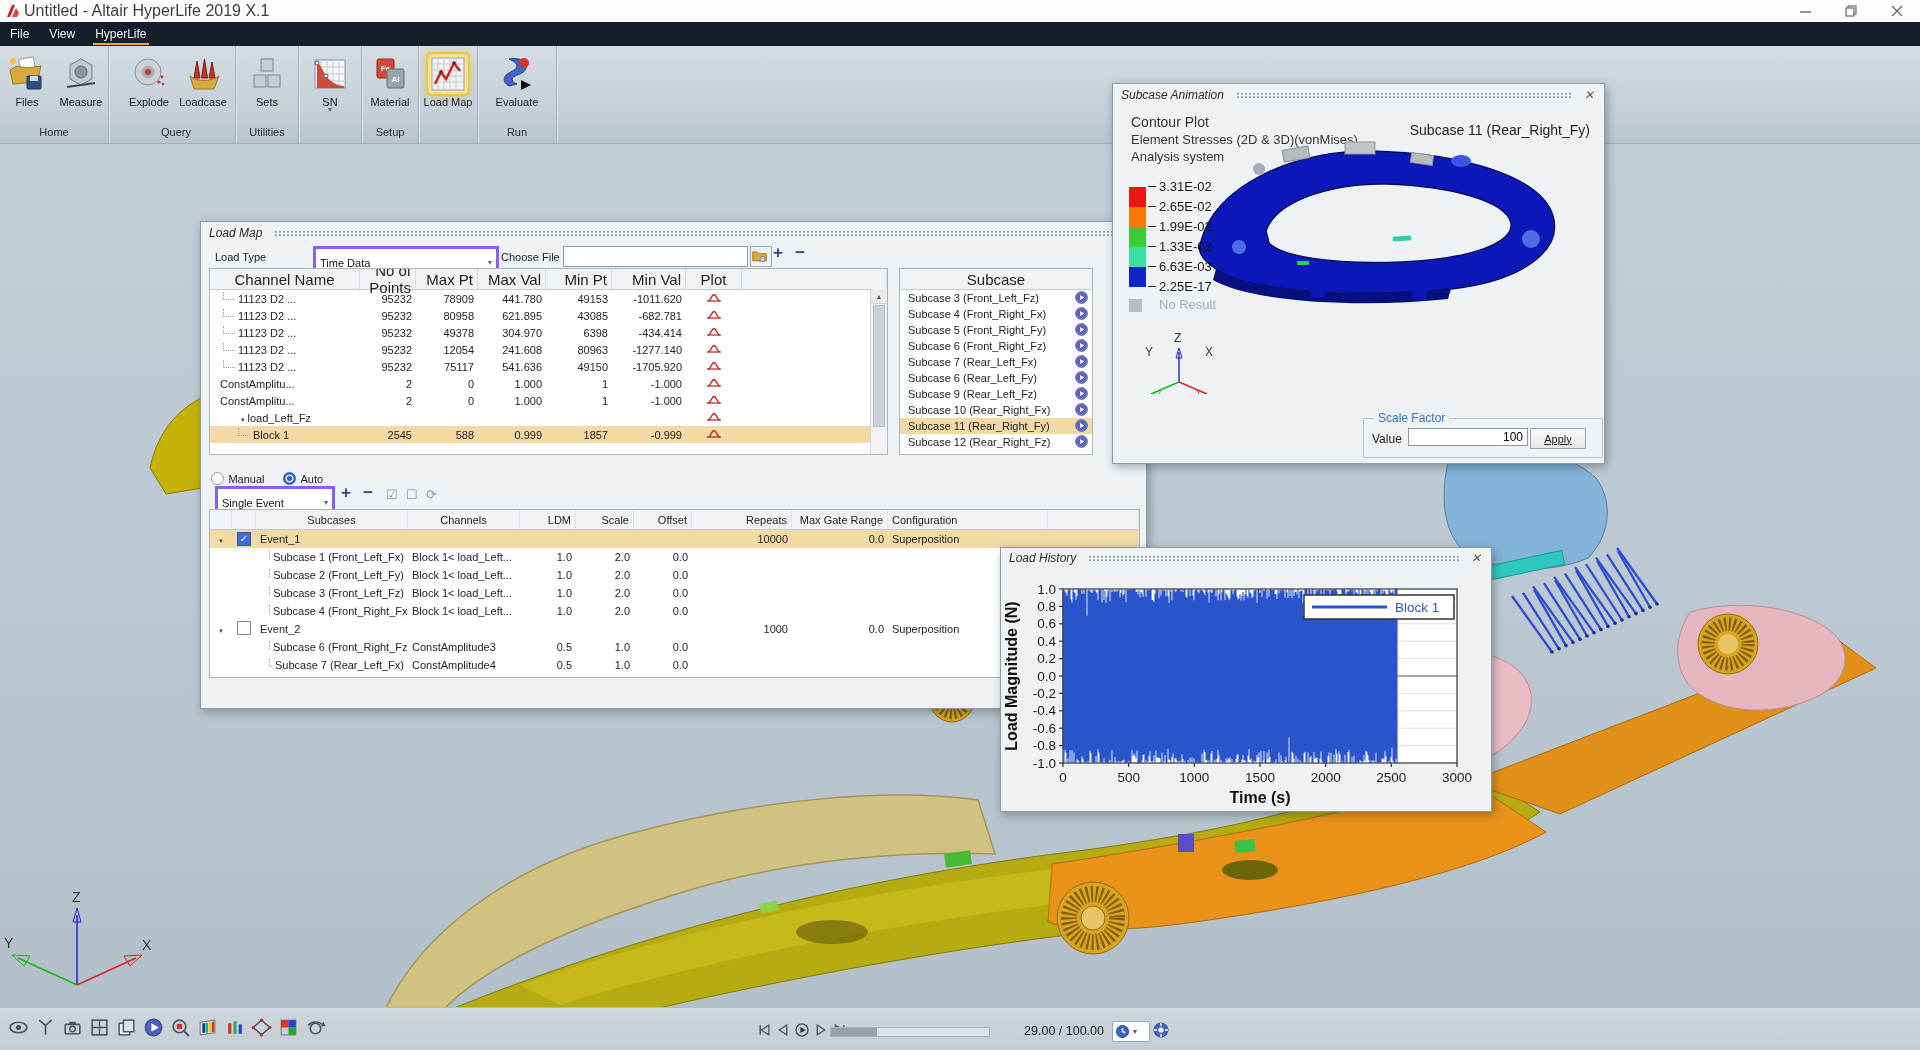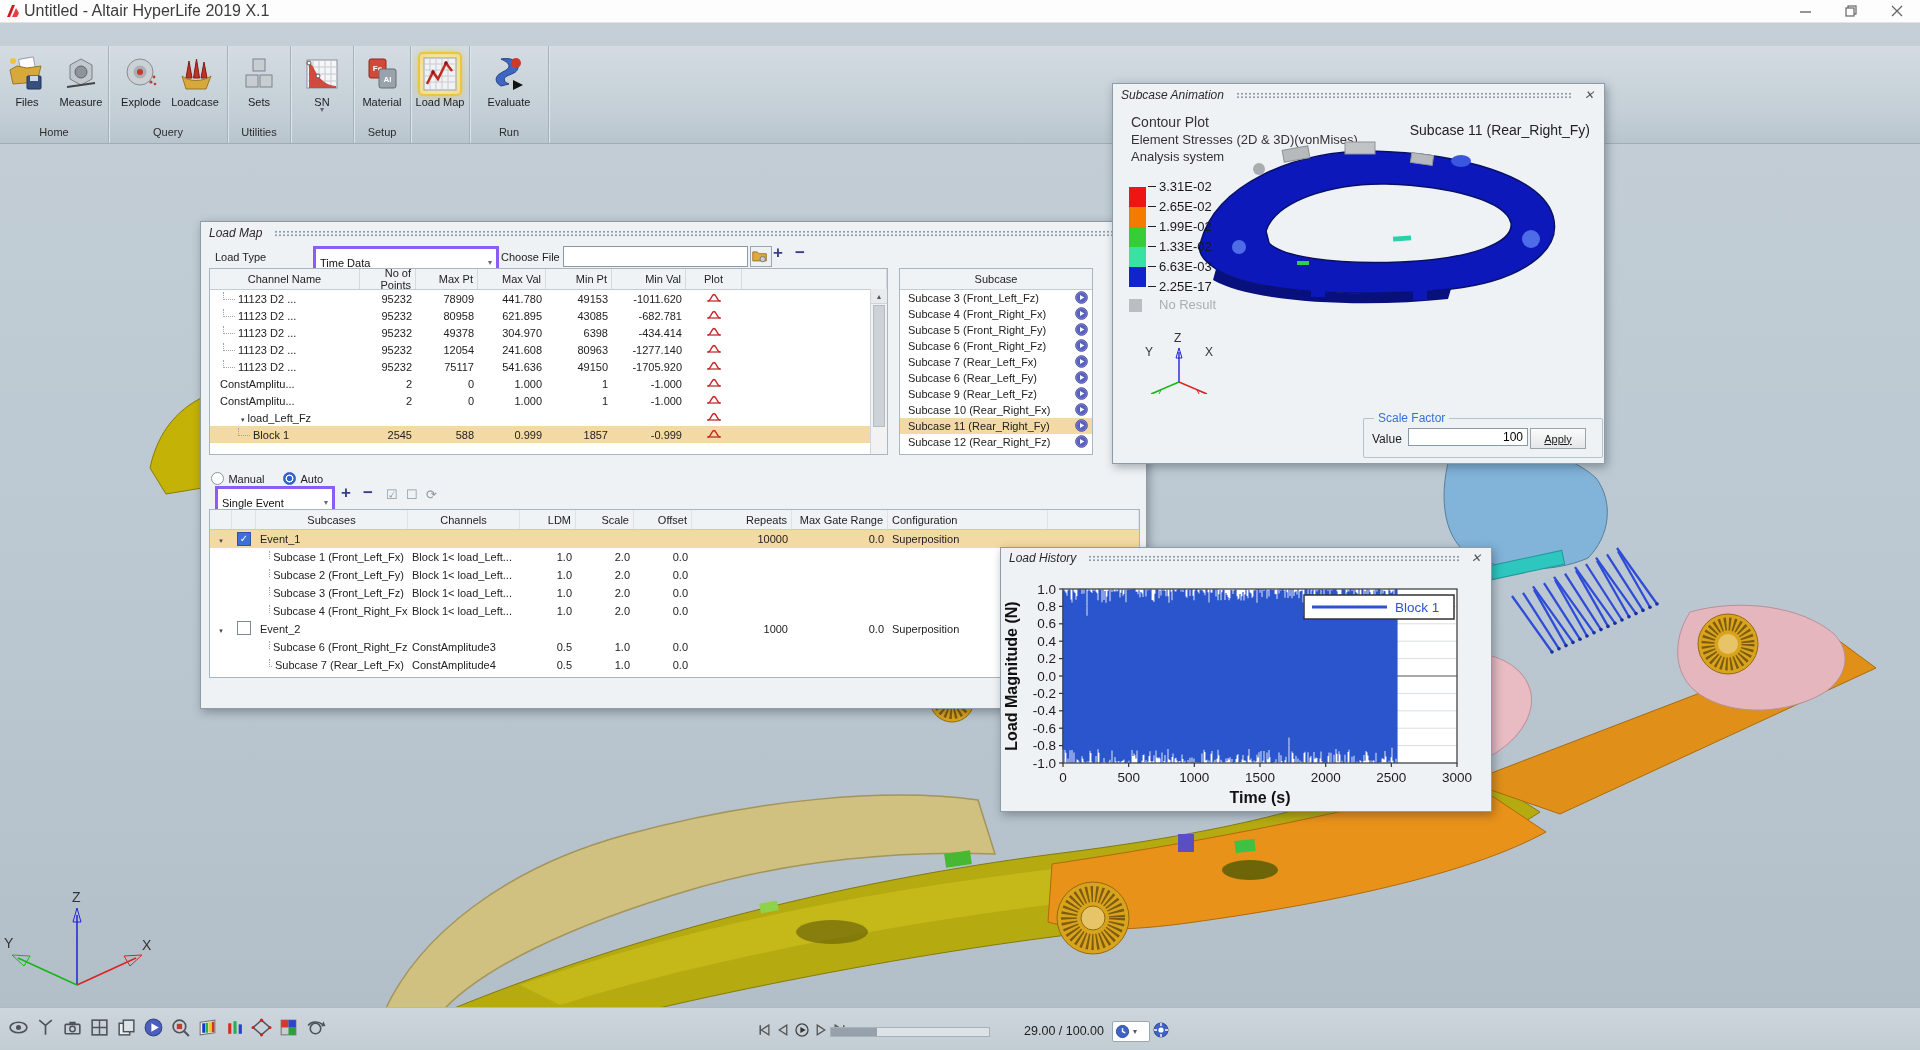--- a/index.html
+++ b/index.html
@@ -28,21 +28,21 @@
   .dots{flex:1;height:7px;margin:2px 10px 0 12px;background-image:radial-gradient(circle,#93a0aa 0.9px,transparent 1.1px);background-size:4px 3.5px;}
   .closex{color:#555;font-size:12px;width:14px;text-align:center;cursor:default;}
   
   .lbl{font-size:11px;color:#222;}
   .combo{background:#fff;border:3px solid #8b5cf6;font-size:11px;display:flex;align-items:center;padding:4px 4px;justify-content:space-between;color:#111;}
   .combo .car{color:#667;font-size:8px;margin-left:6px;}
   .tbox{background:#fff;border:1px solid #8a99a6;}
   .pm{font-size:17px;font-weight:bold;color:#3c3c8e;line-height:14px;cursor:default;}
   .tablebox{background:#fff;border:1px solid #a9b5bf;overflow:hidden;}
   .ctgrid{display:grid;grid-template-columns:150px 56px 62px 68px 66px 74px 56px 1fr;align-items:center;}
-  .cthead{height:20px;background:#f0f3f5;border-bottom:1px solid #c3ccd3;font-size:11px;color:#222;}
+  .cthead{height:20px;background:#f0f3f5;border-bottom:1px solid #c3ccd3;font-size:15px;color:#222;}
   .cthead>div{padding:0 4px;border-right:1px solid #d4dae0;height:20px;display:flex;align-items:center;}
   .ct-row{height:17px;font-size:11px;}
   .ct-row>div{padding:0 4px;overflow:hidden;white-space:nowrap;}
   .ct-row.sel{background:#f3d9a4;}
   .r{justify-content:flex-end;text-align:right;}
   .c{justify-content:center;text-align:center;}
   .d1{display:inline-block;width:11px;height:7px;border-left:1px dotted #9aa6ae;border-bottom:1px dotted #9aa6ae;margin:0 3px 5px 9px;}
   .d2{display:inline-block;width:11px;height:7px;border-left:1px dotted #9aa6ae;border-bottom:1px dotted #9aa6ae;margin:0 3px 5px 24px;}
   .twisty{font-size:7px;color:#444;margin:0 3px 0 3px;}
   .sb{position:absolute;top:20px;right:0;bottom:0;width:16px;background:#f2f2f2;border-left:1px solid #cfd6db;}
@@ -102,20 +102,25 @@
           <rect x="1" y="3" width="8" height="8" fill="#fdfdfd" stroke="#666" stroke-width="1.2"></rect>
         </svg>
       </div>
     <div class="wctl" style="right:0;">
         <svg width="12" height="12">
           <path d="M1 1 L11 11 M11 1 L1 11" stroke="#666" stroke-width="1.3"></path>
         </svg>
       </div>
   </div>
 
+  <div class="abs menubar">
+    <div class="mitem">File</div>
+    <div class="mitem">View</div>
+    <div class="mitem active">HyperLife</div>
+  </div>
 
   <div class="abs ribbon" id="ribbon">
       <div class="rgroup" style="width: 108px;">
         <div class="ritems">
           <div class="ritem">
             <div class="ric"><svg viewBox="0 0 40 40" width="40" height="40">
                 <circle cx="6" cy="7" r="3" fill="#f2c23a"></circle>
                 <rect x="13" y="4" width="15" height="19" rx="1" fill="#fdfdfd" stroke="#99a" transform="rotate(-10 20 13)"></rect>
                 <path d="M3 16 L10 12 L20 14 L34 12 L30 28 L6 30 Z" fill="#d7a93c" stroke="#9a7722"></path>
                 <rect x="20" y="22" width="14" height="13" rx="1" fill="#35507e" stroke="#22355a"></rect>
@@ -127,21 +132,21 @@
             <div class="ric"><svg viewBox="0 0 40 40" width="40" height="40">
                 <polygon points="20,5 31,11 31,25 20,31 9,25 9,11" fill="#c2c8ce" stroke="#787f86"></polygon>
                 <circle cx="20" cy="18" r="6" fill="#8d949b" stroke="#5f666d"></circle>
                 <line x1="6" y1="33" x2="34" y2="29" stroke="#444" stroke-width="2"></line>
               </svg></div>
             <div class="rlb">Measure</div>
           </div>
         </div>
         <div class="rgl">Home</div>
       </div>
-      <div class="rgroup" style="width: 118px;">
+      <div class="rgroup" style="width: 118px; margin-left: 8px;">
         <div class="ritems">
           <div class="ritem">
             <div class="ric"><svg viewBox="0 0 40 40" width="40" height="40">
                 <circle cx="19" cy="18" r="13" fill="#ccd1d6" stroke="#868d94"></circle>
                 <circle cx="19" cy="18" r="6.5" fill="#aab0b6"></circle>
                 <circle cx="19" cy="18" r="3" fill="#c23b2e"></circle>
                 <circle cx="30" cy="28" r="1.6" fill="#c23b2e"></circle>
                 <circle cx="33" cy="23" r="1.4" fill="#c23b2e"></circle>
                 <circle cx="34" cy="30" r="1.3" fill="#c23b2e"></circle>
               </svg></div>

